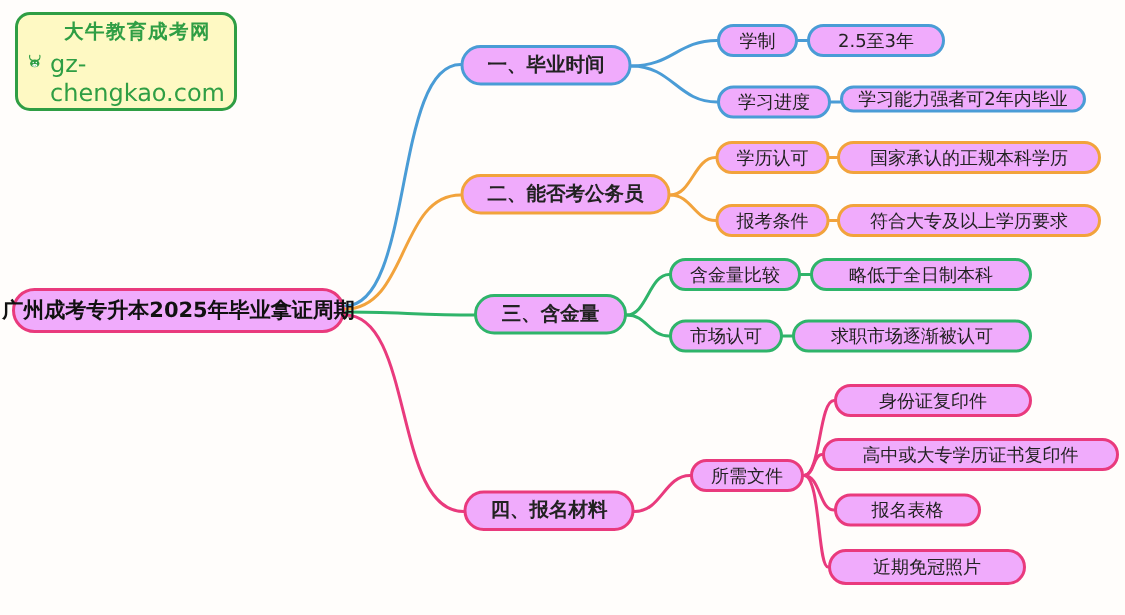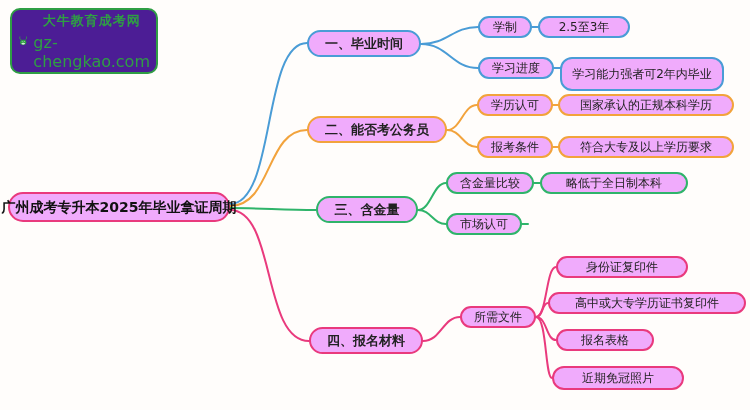--- a/index.html
+++ b/index.html
@@ -12,21 +12,21 @@
     position:absolute; background:#f0abfc; border:2px solid #999;
     display:flex; align-items:center; justify-content:center;
     font-size:12px; color:#222; white-space:nowrap; border-radius:12px;
     line-height:1;
   }
   .root { font-weight:bold; font-size:14px; border-radius:16px; color:#111; }
   .branch { font-weight:bold; font-size:13px; border-radius:14px; }
   .small { font-size:12px; }
   .logo {
     position:absolute; left:10px; top:8px; width:148px; height:66px;
-    border:2px solid #2f9e44; border-radius:10px; background:#4c1d95;
+    border:2px solid #2f9e44; border-radius:10px; background:#fef9c3;
     display:flex; align-items:center; gap:5px; padding:4px 6px;
   }
   .logo-text { display:flex; flex-direction:column; align-items:center; gap:3px; flex:1; }
   .logo-title { font-weight:bold; font-size:13px; letter-spacing:1px; }
   .logo-sub { font-size:16px; }
 </style>
 </head>
 <body>
 
 <div class="canvas">
@@ -75,32 +75,33 @@
       <span class="logo-sub" style="color: rgb(47, 158, 68);">gz-chengkao.com</span>
     </div>
   </div>
 
   <div class="node root" style="left: 8px; top: 192px; width: 222px; height: 30px; border-color: rgb(233, 58, 125);">广州成考专升本2025年毕业拿证周期</div>
 
   <div class="node branch" style="left: 307px; top: 30px; width: 114px; height: 27px; border-color: rgb(74, 156, 214);">一、毕业时间</div>
   <div class="node small" style="left: 478px; top: 16px; width: 54px; height: 22px; border-color: rgb(74, 156, 214);">学制</div>
   <div class="node small" style="left: 538px; top: 16px; width: 92px; height: 22px; border-color: rgb(74, 156, 214);">2.5至3年</div>
   <div class="node small" style="left: 478px; top: 57px; width: 76px; height: 22px; border-color: rgb(74, 156, 214);">学习进度</div>
-  <div class="node small" style="left: 560px; top: 57px; width: 164px; height: 34px; border-color: rgb(74, 156, 214);">学习能力强者可2年内毕业</div>
+  <div class="node small" style="left: 560px; top: 57px; width: 164px; height: 18px; border-color: rgb(74, 156, 214);">学习能力强者可2年内毕业</div>
 
   <div class="node branch" style="left: 307px; top: 116px; width: 140px; height: 27px; border-color: rgb(242, 163, 60);">二、能否考公务员</div>
   <div class="node small" style="left: 477px; top: 94px; width: 76px; height: 22px; border-color: rgb(242, 163, 60);">学历认可</div>
   <div class="node small" style="left: 558px; top: 94px; width: 176px; height: 22px; border-color: rgb(242, 163, 60);">国家承认的正规本科学历</div>
   <div class="node small" style="left: 477px; top: 136px; width: 76px; height: 22px; border-color: rgb(242, 163, 60);">报考条件</div>
   <div class="node small" style="left: 558px; top: 136px; width: 176px; height: 22px; border-color: rgb(242, 163, 60);">符合大专及以上学历要求</div>
 
   <div class="node branch" style="left: 316px; top: 196px; width: 102px; height: 27px; border-color: rgb(47, 180, 106);">三、含金量</div>
   <div class="node small" style="left: 446px; top: 172px; width: 88px; height: 22px; border-color: rgb(47, 180, 106);">含金量比较</div>
   <div class="node small" style="left: 446px; top: 213px; width: 76px; height: 22px; border-color: rgb(47, 180, 106);">市场认可</div>
   <div class="node small" style="left: 540px; top: 172px; width: 148px; height: 22px; border-color: rgb(47, 180, 106);">略低于全日制本科</div>
+  <div class="node small" style="left: 528px; top: 213px; width: 160px; height: 22px; border-color: rgb(47, 180, 106);">求职市场逐渐被认可</div>
 
   <div class="node branch" style="left: 309px; top: 327px; width: 114px; height: 27px; border-color: rgb(233, 58, 125);">四、报名材料</div>
   <div class="node small" style="left: 460px; top: 306px; width: 76px; height: 22px; border-color: rgb(233, 58, 125);">所需文件</div>
   <div class="node small" style="left: 556px; top: 256px; width: 132px; height: 22px; border-color: rgb(233, 58, 125);">身份证复印件</div>
   <div class="node small" style="left: 548px; top: 292px; width: 198px; height: 22px; border-color: rgb(233, 58, 125);">高中或大专学历证书复印件</div>
   <div class="node small" style="left: 556px; top: 329px; width: 98px; height: 22px; border-color: rgb(233, 58, 125);">报名表格</div>
   <div class="node small" style="left: 552px; top: 366px; width: 132px; height: 24px; border-color: rgb(233, 58, 125);">近期免冠照片</div>
 
 </div>
 

